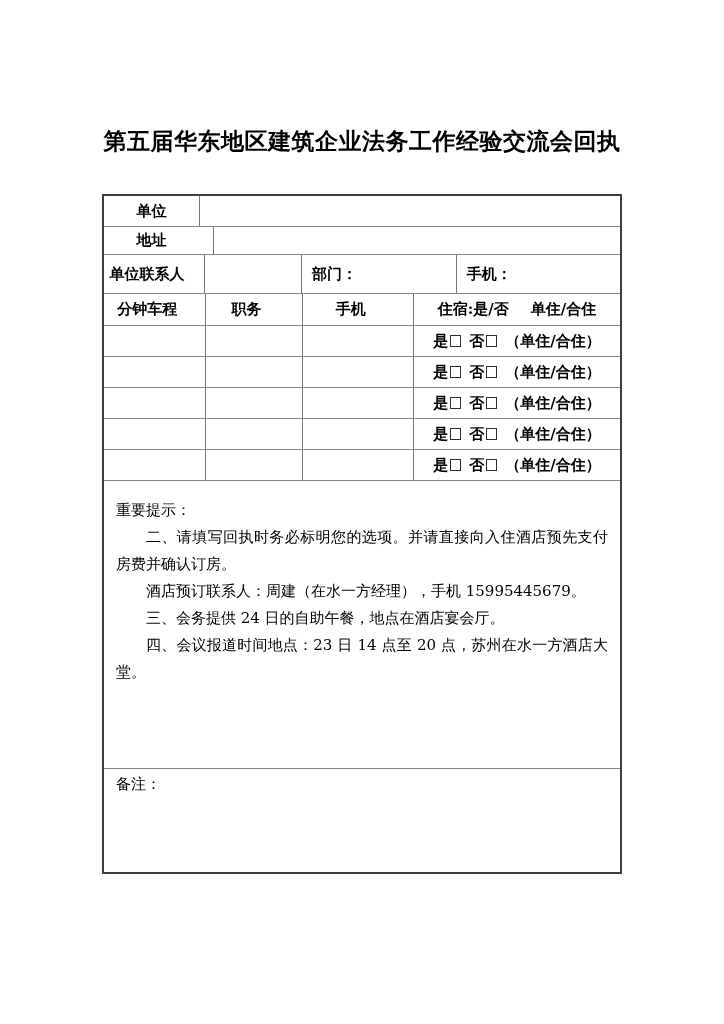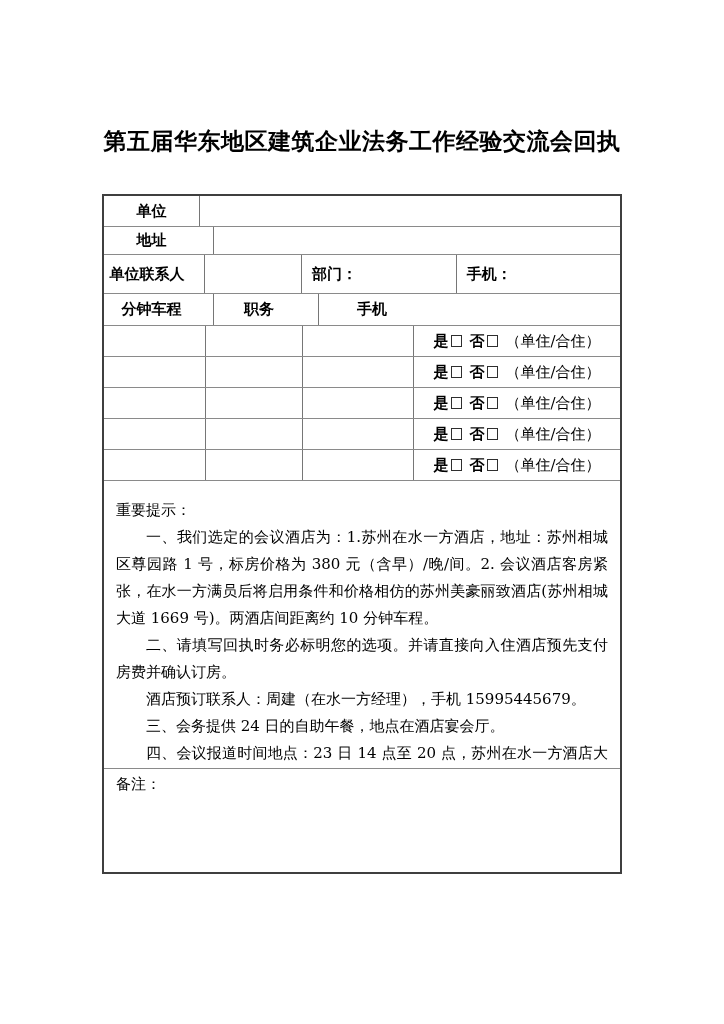--- a/index.html
+++ b/index.html
@@ -52,21 +52,21 @@
   .h-rep { height:31px; }
   .h-notice { height:288px; }
   .h-remarks { height:104px; }
 
   .acc-head { display:flex; justify-content:center; align-items:center; width:100%; font-weight:bold; }
   .acc-head .gap { width:22px; }
 
   .opt-cell { display:flex; justify-content:center; align-items:center; width:100%; }
   .opt { font-weight:bold; white-space:nowrap; }
   .opt-no { margin-left:8px; }
-  .share { margin-left:8px; font-weight:normal; white-space:nowrap; }
+  .share { margin-left:8px; font-weight:bold; white-space:nowrap; }
   .cb {
     display:inline-block;
     width:11px; height:12px;
     border:1px solid #2e2e2e;
     margin-left:2px;
     vertical-align:-1px;
     background:#fff;
   }
 
   .notice-cell {
@@ -108,20 +108,27 @@
       </div>
       <div class="cell w-d3 c-left">
         <span class="lbl">手机：</span>
       </div>
     </div>
 
     <div class="row h-header">
       <div class="cell w-a c-center lbl">分钟车程</div>
       <div class="cell w-b c-center lbl">职务</div>
       <div class="cell w-c c-center lbl">手机</div>
+      <div class="cell w-d">
+        <div class="acc-head">
+          <span>住宿:是/否</span>
+          <span class="gap"></span>
+          <span>单住/合住</span>
+        </div>
+      </div>
     </div>
 
     <div class="row h-rep">
       <div class="cell w-a"></div>
       <div class="cell w-b"></div>
       <div class="cell w-c"></div>
       <div class="cell w-d">
         <div class="opt-cell">
           <span class="opt"><span>是</span><span class="cb"></span></span>
           <span class="opt opt-no"><span>否</span><span class="cb"></span></span>
@@ -178,21 +185,20 @@
           <span class="opt"><span>是</span><span class="cb"></span></span>
           <span class="opt opt-no"><span>否</span><span class="cb"></span></span>
           <span class="share">（单住/合住）</span>
         </div>
       </div>
     </div>
 
     <div class="row h-notice">
       <div class="cell flex1 notice-cell">
         <p>重要提示：</p>
-        <p class="indent">一、我们选定的会议酒店为：1.苏州在水一方酒店，地址：苏州相城区尊园路 1 号，标房价格为 380 元（含早）/晚/间。2. 会议酒店客房紧张，在水一方满员后将启用条件和价格相仿的苏州美豪丽致酒店(苏州相城大道 1669 号)。两酒店间距离约 10 分钟车程。</p>
         <p class="indent">二、请填写回执时务必标明您的选项。并请直接向入住酒店预先支付房费并确认订房。</p>
         <p class="indent">酒店预订联系人：周建（在水一方经理），手机 15995445679。</p>
         <p class="indent">三、会务提供 24 日的自助午餐，地点在酒店宴会厅。</p>
         <p class="indent">四、会议报道时间地点：23 日 14 点至 20 点，苏州在水一方酒店大堂。</p>
 
       </div>
     </div>
 
     <div class="row h-remarks">
       <div class="cell flex1 remarks-cell">

